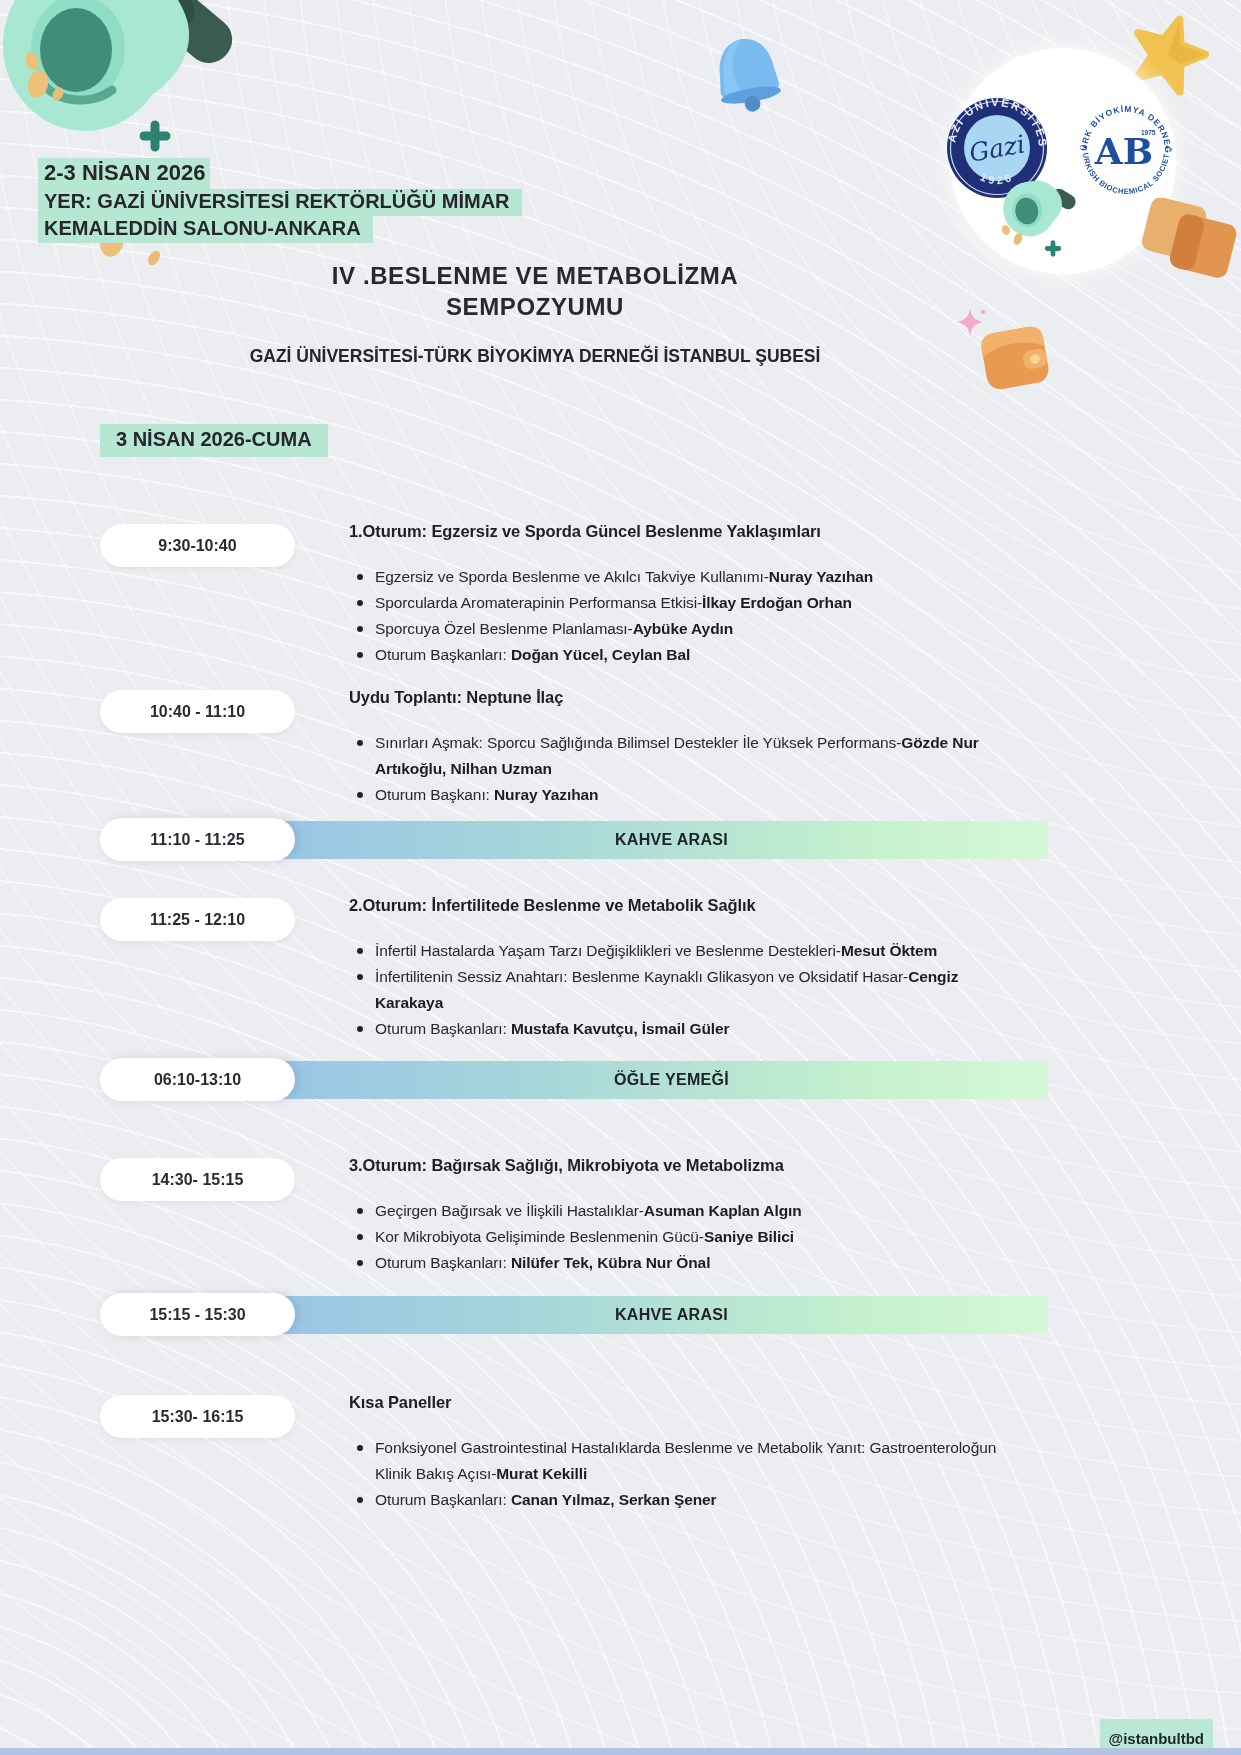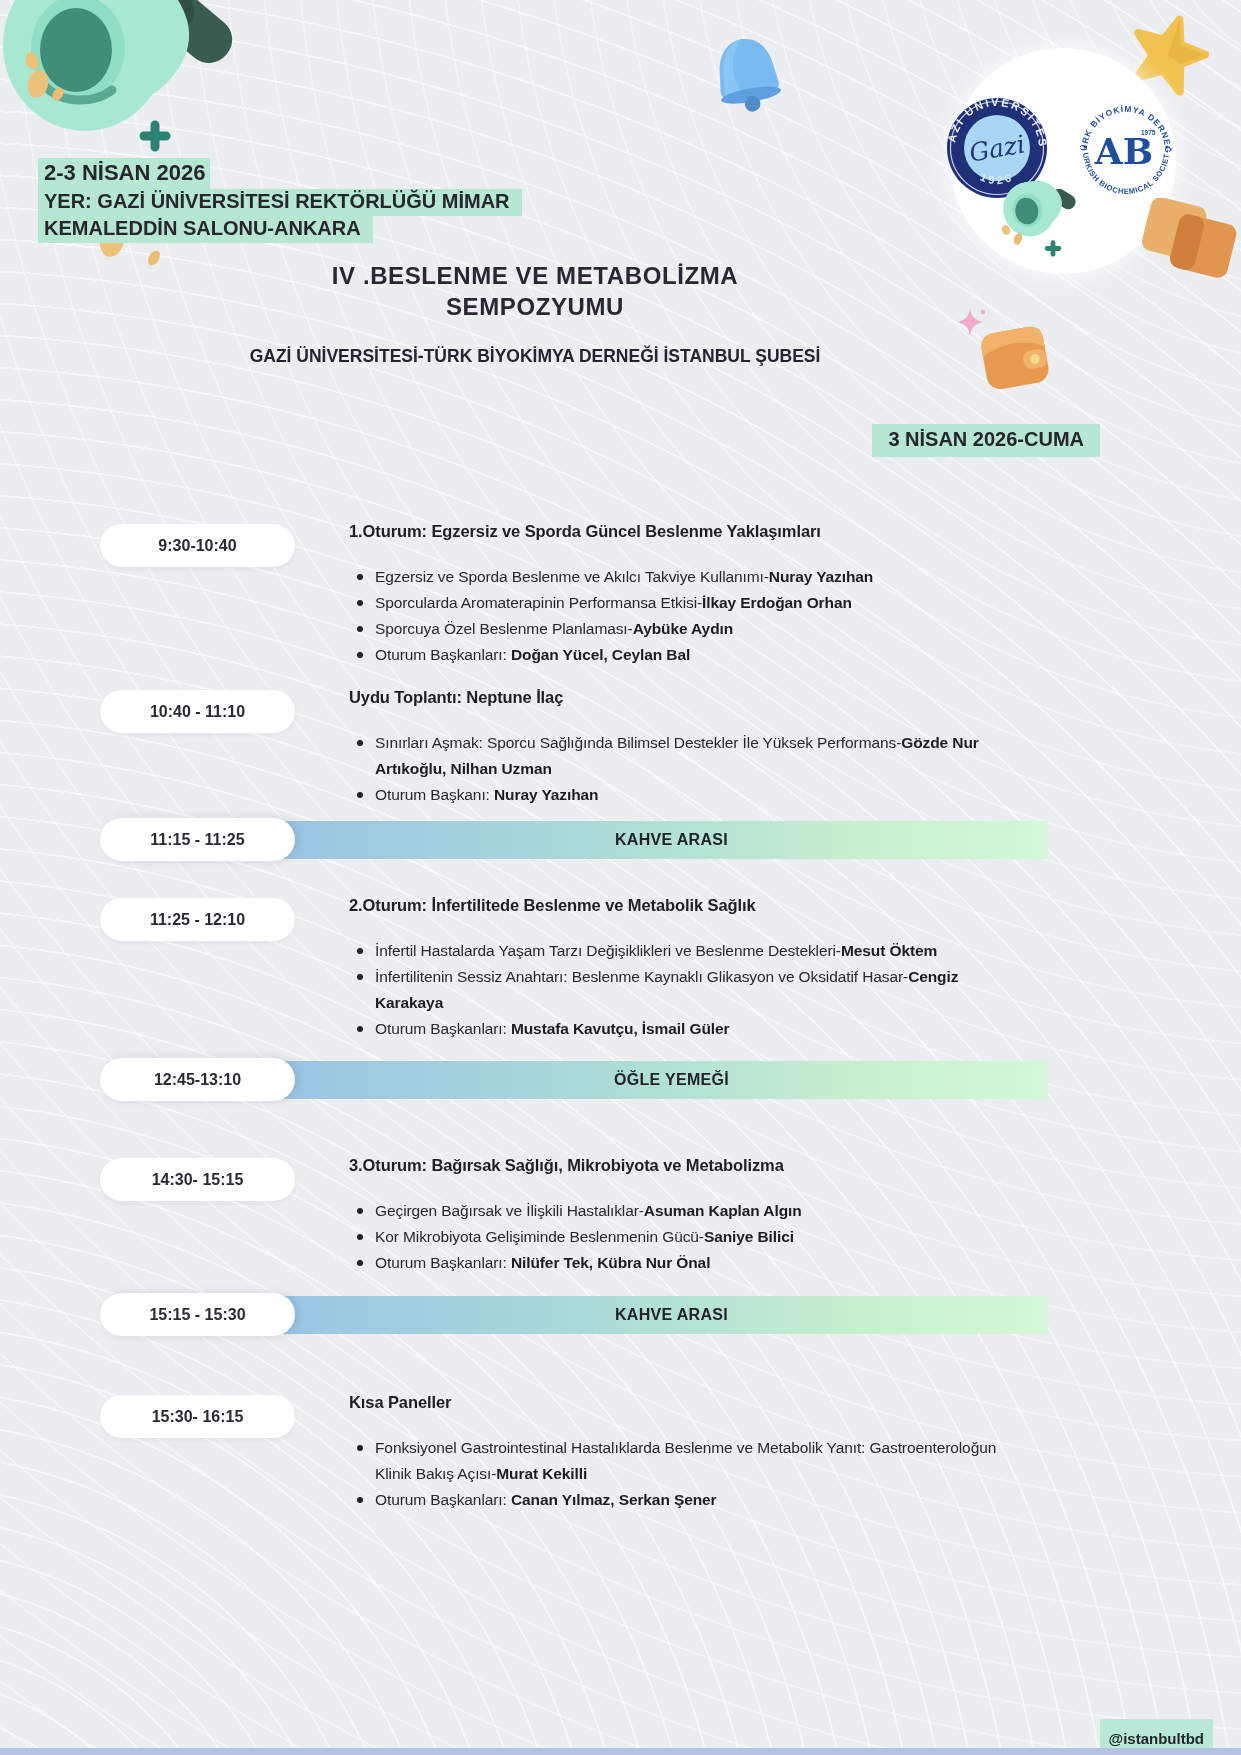--- a/index.html
+++ b/index.html
@@ -17,21 +17,21 @@
   
   .header-block{ position:absolute; left:38px; top:158px; }
   .header-block .line{ display:table; font-weight:700; color:#27262f; background:#b5e7d2; }
   .date-line{ font-size:22px; padding:2px 5px 3px 6px; }
   .venue-line{ font-size:20px; padding:1px 12px 3px 6px; }
 
   .title{ position:absolute; left:35px; top:260px; width:1000px; text-align:center;
           font-size:24px; line-height:31px; font-weight:800; letter-spacing:.6px; color:#2c2634; }
   .subtitle{ position:absolute; left:35px; top:346px; width:1000px; text-align:center;
              font-size:17.5px; font-weight:700; color:#262430; }
-  .day-wrap{ position:absolute; left:100px; top:424px; width:1000px; text-align:right; }
+  .day-wrap{ position:absolute; left:100px; top:424px; width:1000px; text-align:left; }
   .day-pill{ display:inline-block; background:#b5e7d2; font-size:20px; font-weight:700;
              padding:4px 16px 6px; color:#26242e; }
 
   
   .schedule{ position:absolute; left:0; top:0; width:100%; height:100%; }
   .time-pill{ background:#ffffff; border-radius:24px; height:43px; display:flex; align-items:center;
               justify-content:center; font-size:16px; font-weight:700; color:#2b2a33;
               box-shadow:0 2px 5px rgba(40,40,70,.06); }
   .session-row{ position:absolute; left:100px; width:950px; display:flex; align-items:flex-start; }
   .session-row .time-pill{ width:195px; flex:0 0 195px; margin-top:4px; }
@@ -217,38 +217,38 @@
           <ul class="session-items">
             <li><span>Sınırları Aşmak: Sporcu Sağlığında Bilimsel Destekler İle Yüksek Performans-</span><b>Gözde Nur Artıkoğlu, Nilhan Uzman</b></li>
             <li><span>Oturum Başkanı: </span><b>Nuray Yazıhan</b></li>
           </ul>
         </div>
       </div>
       <div class="break-row" style="top: 818px;">
         <div class="break-bar">
           <span>KAHVE ARASI</span>
         </div>
-        <div class="time-pill">11:15 - 11:25</div>
+        <div class="time-pill">11:10 - 11:25</div>
       </div>
       <div class="session-row" style="top: 894px;">
         <div class="time-pill">11:25 - 12:10</div>
         <div class="session-content">
           <div class="session-title">2.Oturum: İnfertilitede Beslenme ve Metabolik Sağlık</div>
           <ul class="session-items">
             <li><span>İnfertil Hastalarda Yaşam Tarzı Değişiklikleri ve Beslenme Destekleri-</span><b>Mesut Öktem</b></li>
             <li><span>İnfertilitenin Sessiz Anahtarı: Beslenme Kaynaklı Glikasyon ve Oksidatif Hasar-</span><b>Cengiz Karakaya</b></li>
             <li><span>Oturum Başkanları: </span><b>Mustafa Kavutçu, İsmail Güler</b></li>
           </ul>
         </div>
       </div>
       <div class="break-row" style="top: 1058px;">
         <div class="break-bar">
           <span>ÖĞLE YEMEĞİ</span>
         </div>
-        <div class="time-pill">12:45-13:10</div>
+        <div class="time-pill">06:10-13:10</div>
       </div>
       <div class="session-row" style="top: 1154px;">
         <div class="time-pill">14:30- 15:15</div>
         <div class="session-content">
           <div class="session-title">3.Oturum: Bağırsak Sağlığı, Mikrobiyota ve Metabolizma</div>
           <ul class="session-items">
             <li><span>Geçirgen Bağırsak ve İlişkili Hastalıklar-</span><b>Asuman Kaplan Algın</b></li>
             <li><span>Kor Mikrobiyota Gelişiminde Beslenmenin Gücü-</span><b>Saniye Bilici</b></li>
             <li><span>Oturum Başkanları: </span><b>Nilüfer Tek, Kübra Nur Önal</b></li>
           </ul>

